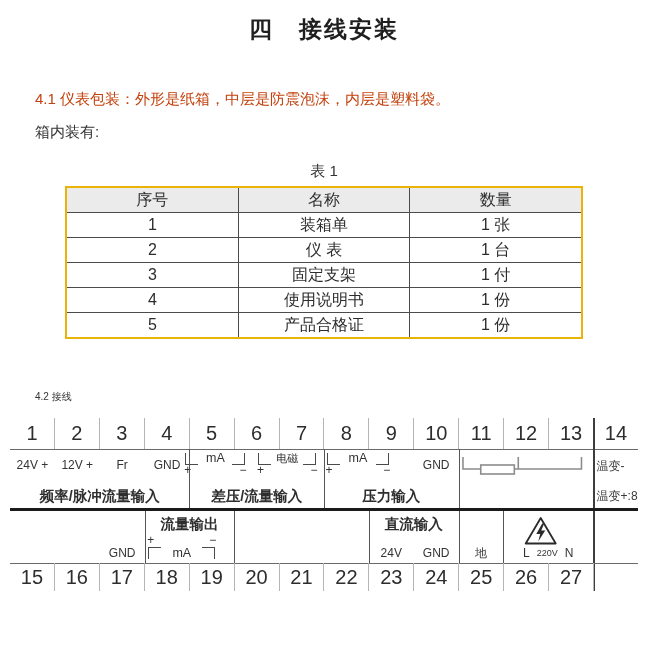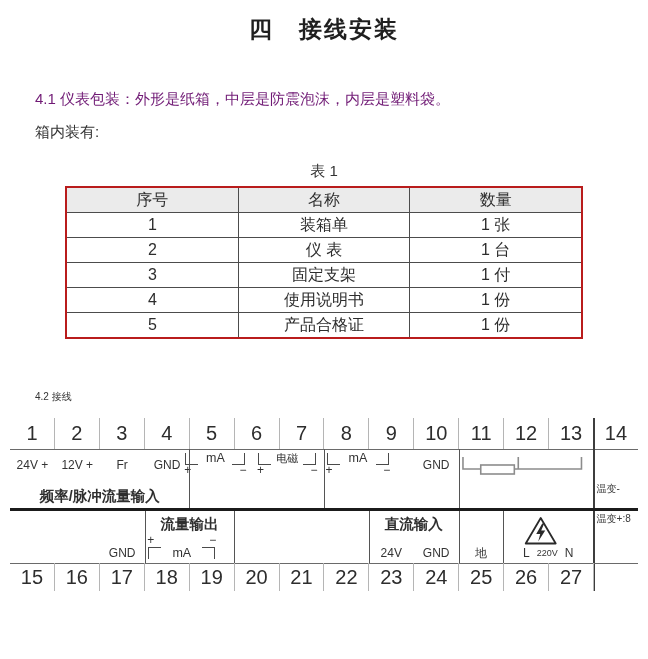--- a/index.html
+++ b/index.html
@@ -1,25 +1,25 @@
 <!DOCTYPE html>
 <html><head>
 <meta charset="utf-8">
 <style>
   html,body{margin:0;padding:0;}
   body{width:648px;height:659px;background:#ffffff;color:#2b2b2b;
        font-family:"Liberation Sans","DejaVu Sans",sans-serif;position:relative;overflow:hidden;}
 
   .title{margin:14px 0 0;text-align:center;font-size:23px;font-weight:700;letter-spacing:2px;color:#1f1f1f;}
-  .p41{margin:45px 0 0 35px;font-size:15px;color:#701a75;}
+  .p41{margin:45px 0 0 35px;font-size:15px;color:#c2410c;}
   .p41b{margin:14px 0 0 35px;font-size:15px;color:#333;}
   .p42{margin:51px 0 0 35px;font-size:10px;color:#333;}
   .tcap{width:518px;margin:20px 0 0 65px;text-align:center;font-size:15px;color:#333;}
 
-  .t1{width:518px;margin:5px 0 0 65px;border-collapse:collapse;border:2px solid #b91c1c;table-layout:fixed;}
+  .t1{width:518px;margin:5px 0 0 65px;border-collapse:collapse;border:2px solid #eab308;table-layout:fixed;}
   .t1 th,.t1 td{border:1px solid #4c4c4c;text-align:center;font-size:16px;font-weight:400;height:24px;padding:0;color:#2d2d2d;}
   .t1 th{background:#ebebeb;}
   .t1 .c1{width:32.5%}.t1 .c2{width:32.5%}.t1 .c3{width:35%}
 
   
   .tdiag{position:relative;width:628px;height:176px;margin:14px 0 0 10px;}
   .numrow{position:absolute;left:0;right:0;display:flex;}
   .numrow.t{top:0;height:31px;}
   .numrow.b{top:145px;height:28px;}
   .ncell{flex:1;display:flex;align-items:center;justify-content:center;font-size:20px;color:#2d2d2d;border-right:1px solid #b5b5b5;}
@@ -32,21 +32,21 @@
   .vd.t{top:31px;height:59px;}
   .vd.b{top:93px;height:52px;}
   .vd.full{top:0;height:173px;background:#3d3d3d;width:1.5px;}
 
   .fl{position:absolute;height:18px;display:flex;align-items:center;justify-content:center;
       font-size:12px;color:#333;white-space:nowrap;}
   .fl.rowt{top:38px}.fl.rowb{top:126px}
   .gl{position:absolute;display:flex;align-items:center;justify-content:center;
       font-size:14.5px;color:#2e2e2e;white-space:nowrap;font-weight:bold;}
   .gl.t{top:67px;height:22px}.gl.b{top:96px;height:20px}
-  .tiny{position:absolute;font-size:10px;color:#3a3a3a;left:93.4%;width:6.6%;white-space:nowrap;margin-top:24px;}
+  .tiny{position:absolute;font-size:12px;color:#3a3a3a;left:93.4%;width:6.6%;white-space:nowrap;}
   .tiny.l1{top:40px}.tiny.l2{top:70px}
 
   
   .brk{position:absolute;height:26px;}
   .brk.down{top:33px}.brk.up{top:116px}
   .brk .bk-txt{position:absolute;left:13px;right:13px;text-align:center;color:#333;font-size:12.5px;line-height:14px;}
   .brk.em .bk-txt{left:11px;right:11px;font-size:11px;line-height:14px;}
   .brk .sg{position:absolute;font-size:12px;color:#333;line-height:11px;}
   .brk .bk-l,.brk .bk-r{position:absolute;width:12px;height:11px;}
   .brk.down .bk-l{left:0;top:2px;border-left:1.5px solid #4a4a4a;border-bottom:1.5px solid #4a4a4a;}
@@ -170,20 +170,22 @@
     <svg viewBox="0 0 124 24" preserveAspectRatio="none" aria-hidden="true">
       <path d="M2 3 L2 15 L122 15 L122 3 M58 15 L58 3" stroke="#8c8c8c" stroke-width="1.6" fill="none"></path>
       <rect x="20" y="11" width="34" height="9" fill="#ffffff" stroke="#8c8c8c" stroke-width="1.6"></rect>
     </svg>
   </div>
 
   <div class="tiny l1">温变-</div>
   <div class="tiny l2">温变+:8</div>
 
   <div class="gl t" style="left:0;width:28.57%">频率/脉冲流量输入</div>
+  <div class="gl t" style="left:28.57%;width:21.43%">差压/流量输入</div>
+  <div class="gl t" style="left:50%;width:21.43%">压力输入</div>
 
   <div class="vd t" style="left:28.57%"></div>
   <div class="vd t" style="left:50%"></div>
   <div class="vd t" style="left:71.43%"></div>
   <div class="vd full" style="left:92.86%"></div>
 
   <div class="thick"></div>
 
   <div class="gl b" style="left:57.14%;width:14.29%">直流输入</div>
   <div class="gl b" style="left:21.43%;width:14.29%">流量输出</div>

